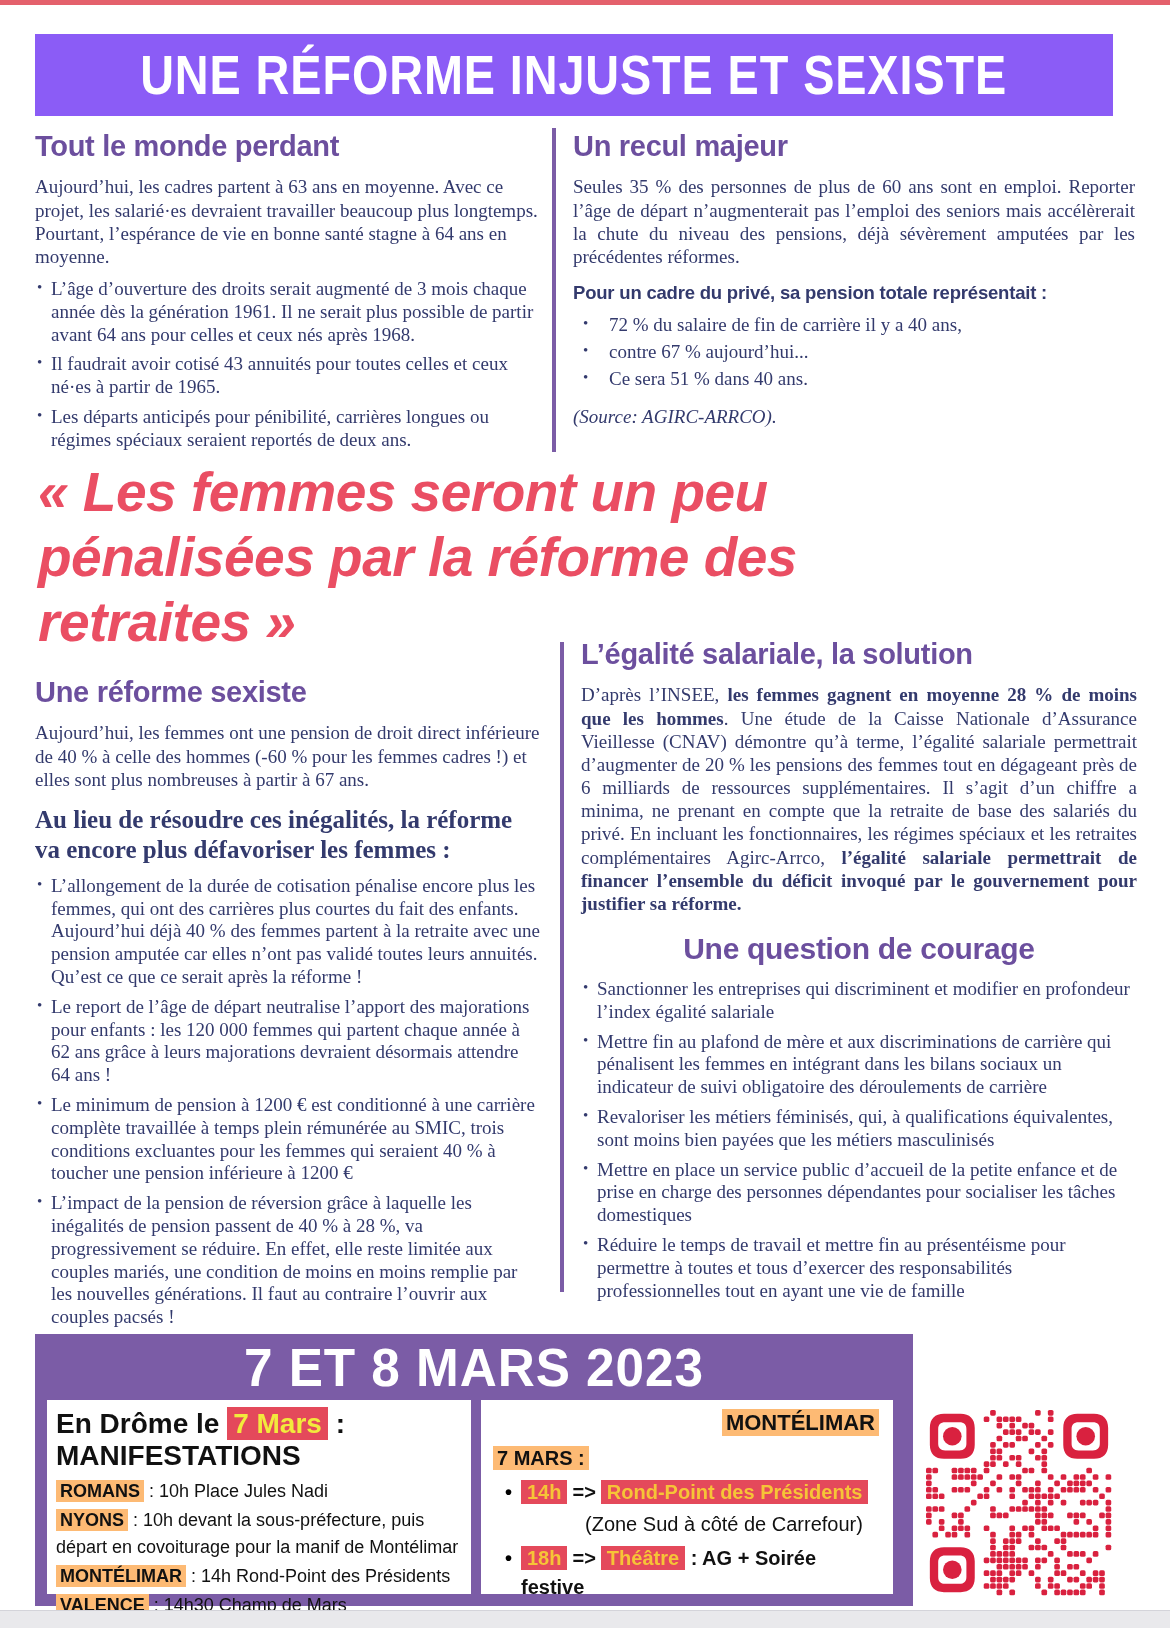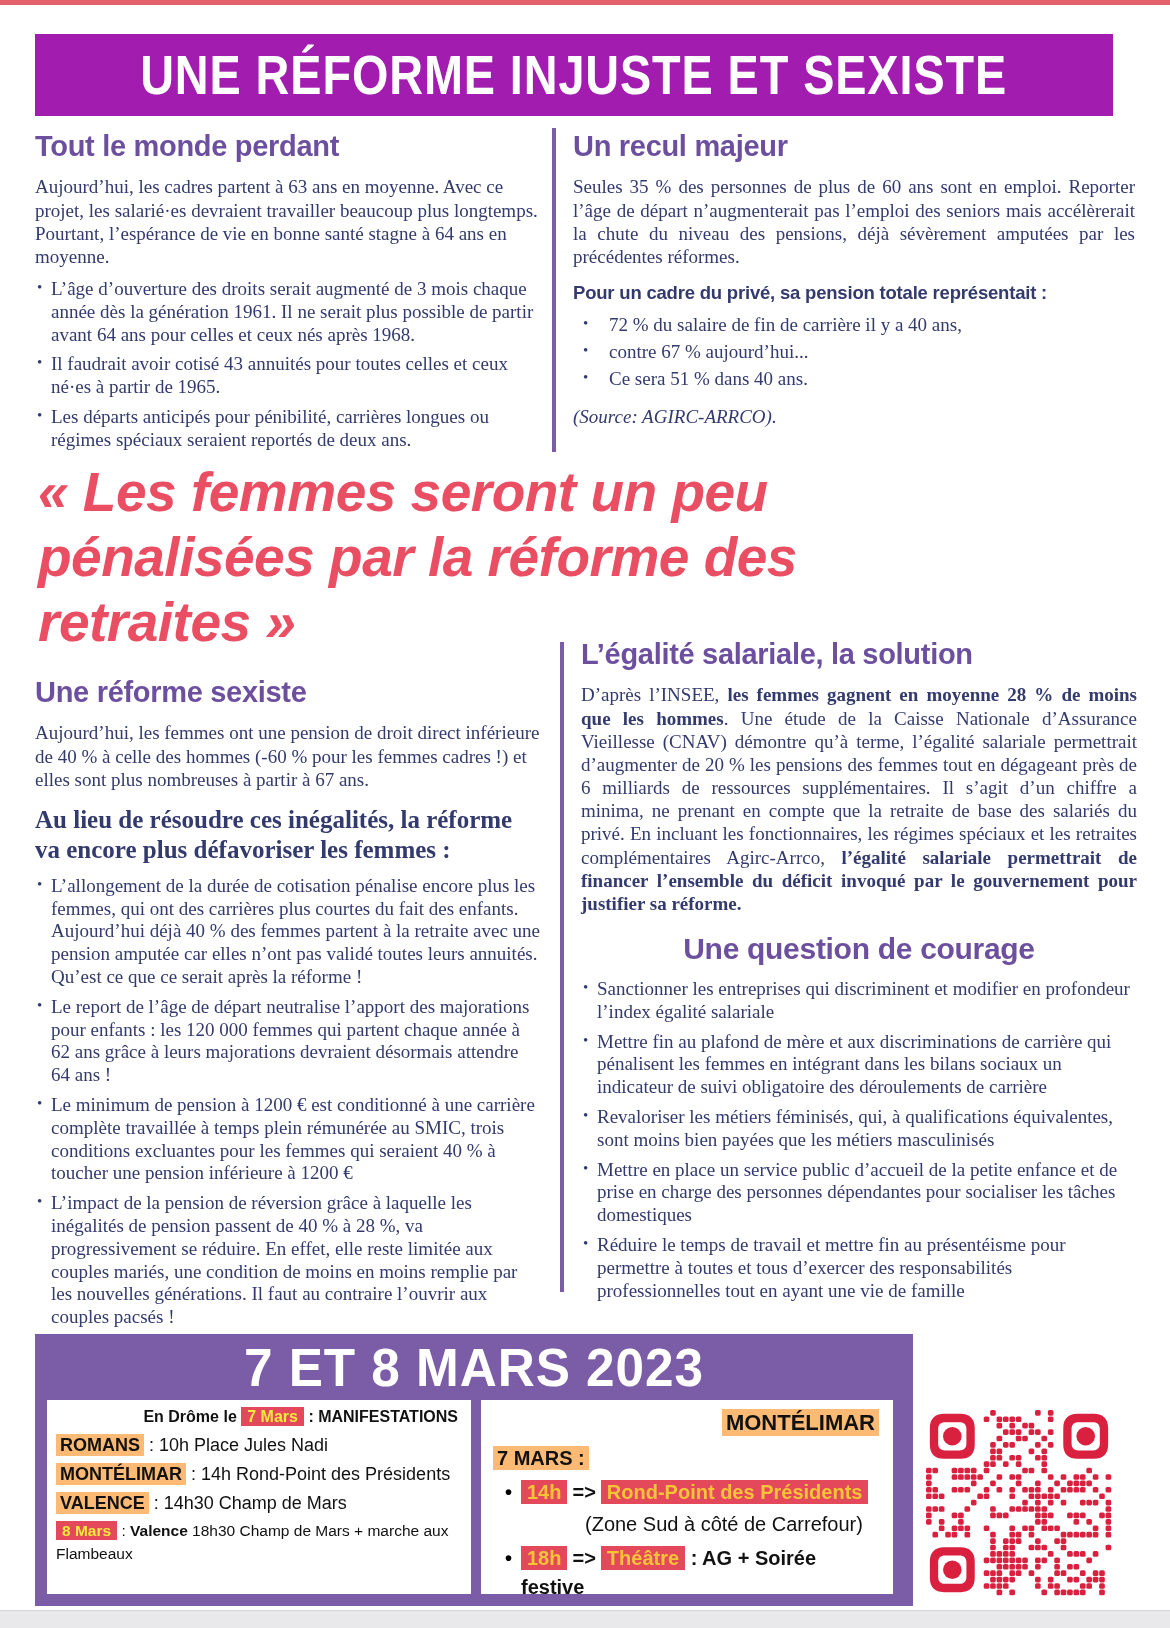--- a/index.html
+++ b/index.html
@@ -1,21 +1,21 @@
 <!DOCTYPE html>
 <html><head>
 <meta charset="utf-8">
 <style>
   html,body{margin:0;padding:0;background:#ffffff;}
   .page{position:relative;width:1170px;height:1628px;background:#ffffff;overflow:hidden;
         font-family:"Liberation Sans",sans-serif;color:#333A6D;}
   
   .top-strip{position:absolute;left:0;top:0;width:1170px;height:5px;background:#E4616C;}
   
-  .banner{position:absolute;left:35px;top:34px;width:1078px;height:82px;background:#a21caf;
+  .banner{position:absolute;left:35px;top:34px;width:1078px;height:82px;background:#8b5cf6;
           display:flex;align-items:center;justify-content:center;}
   .banner span{color:#ffffff;font-weight:bold;font-size:52px;letter-spacing:1px;
                transform:scale(.9,1.05);white-space:nowrap;}
   
   .h2{font-weight:bold;color:#6C4F9E;font-size:29px;letter-spacing:-.3px;margin:0 0 12px 0;line-height:1.15;}
   .h2.center{text-align:center;font-size:30px;line-height:1.3;margin:14px 0 10px 0;}
   
   .body{font-family:"Liberation Serif",serif;font-size:19px;line-height:1.22;margin:0 0 10px 0;}
   .just{text-align:justify;}
   .lead-serif{font-family:"Liberation Serif",serif;font-weight:bold;font-size:25px;line-height:1.2;margin:14px 0 6px 0;}
@@ -43,21 +43,21 @@
   .bl{position:absolute;left:35px;top:676px;width:507px;}
   .br{position:absolute;left:581px;top:638px;width:556px;}
   .br .body b{font-weight:bold;}
   
   .events{position:absolute;left:35px;top:1334px;width:878px;height:272px;background:#7B5CA6;}
   .events-title{height:66px;display:flex;align-items:center;justify-content:center;color:#ffffff;
                 font-weight:bold;font-size:54px;letter-spacing:1px;transform:scale(.95,1);}
   .panel{position:absolute;background:#ffffff;top:66px;height:194px;box-sizing:border-box;}
   .panelL{left:12px;width:424px;padding:6px 9px;}
   .panelR{left:446px;width:412px;padding:6px 12px;}
-  .ptitle{font-size:16px;font-weight:bold;color:#111;text-align:right;margin:2px 4px 6px 0;}
+  .ptitle{font-size:28px;font-weight:bold;color:#111;text-align:left;margin:2px 10px 6px 0;}
   .prow{font-size:18px;color:#111;line-height:1.5;margin-bottom:2px;}
   .prow b,.ptitle b{font-weight:bold;}
   .prow.small{font-size:15.5px;margin-top:2px;}
   .hl-yel{background:#fdba74;font-weight:bold;color:#111;padding:1px 4px;}
   .hl-red{background:#E4495B;color:#F2EA3C;font-weight:bold;padding:1px 6px;}
   .hl-gold{background:#E4495B;color:#F6C437;font-weight:bold;padding:1px 6px;}
   .city{text-align:right;font-size:22px;margin:4px 2px 8px 0;}
   .mrow{font-size:20px;color:#111;font-weight:bold;line-height:1.45;margin-bottom:5px;}
   .mrow .arrow{margin:0 5px;color:#111;}
   .mrow.bullet{padding-left:28px;position:relative;}
@@ -134,20 +134,21 @@
       <li>Réduire le temps de travail et mettre fin au présentéisme pour permettre à toutes et tous d’exercer des responsabilités professionnelles tout en ayant une vie de famille</li>
     </ul>
   </div>
 
   <div class="events">
     <div class="events-title">7 ET 8 MARS 2023</div>
 
     <div class="panel panelL">
       <div class="ptitle"><b>En Drôme le </b><span class="hl-red">7 Mars</span><b> : MANIFESTATIONS</b></div>
       <div class="prow"><span class="hl-yel">ROMANS</span><span> : 10h Place Jules Nadi</span></div>
+      <div class="prow"><span class="hl-yel">NYONS</span><span> : 10h devant la sous-préfecture, puis départ en covoiturage pour la manif de Montélimar</span></div>
       <div class="prow"><span class="hl-yel">MONTÉLIMAR</span><span> : 14h Rond-Point des Présidents</span></div>
       <div class="prow"><span class="hl-yel">VALENCE</span><span> : 14h30 Champ de Mars</span></div>
       <div class="prow small"><span class="hl-red">8 Mars</span><span> : </span><b>Valence</b><span> 18h30 Champ de Mars + marche aux Flambeaux</span></div>
     </div>
 
     <div class="panel panelR">
       <div class="city"><span class="hl-yel">MONTÉLIMAR</span></div>
       <div class="mrow"><span class="hl-yel">7 MARS :</span></div>
       <div class="mrow bullet"><span class="hl-gold">14h</span><span class="arrow">=&gt;</span><span class="hl-gold">Rond-Point des Présidents</span></div>
       <div class="mrow note">(Zone Sud à côté de Carrefour)</div>

